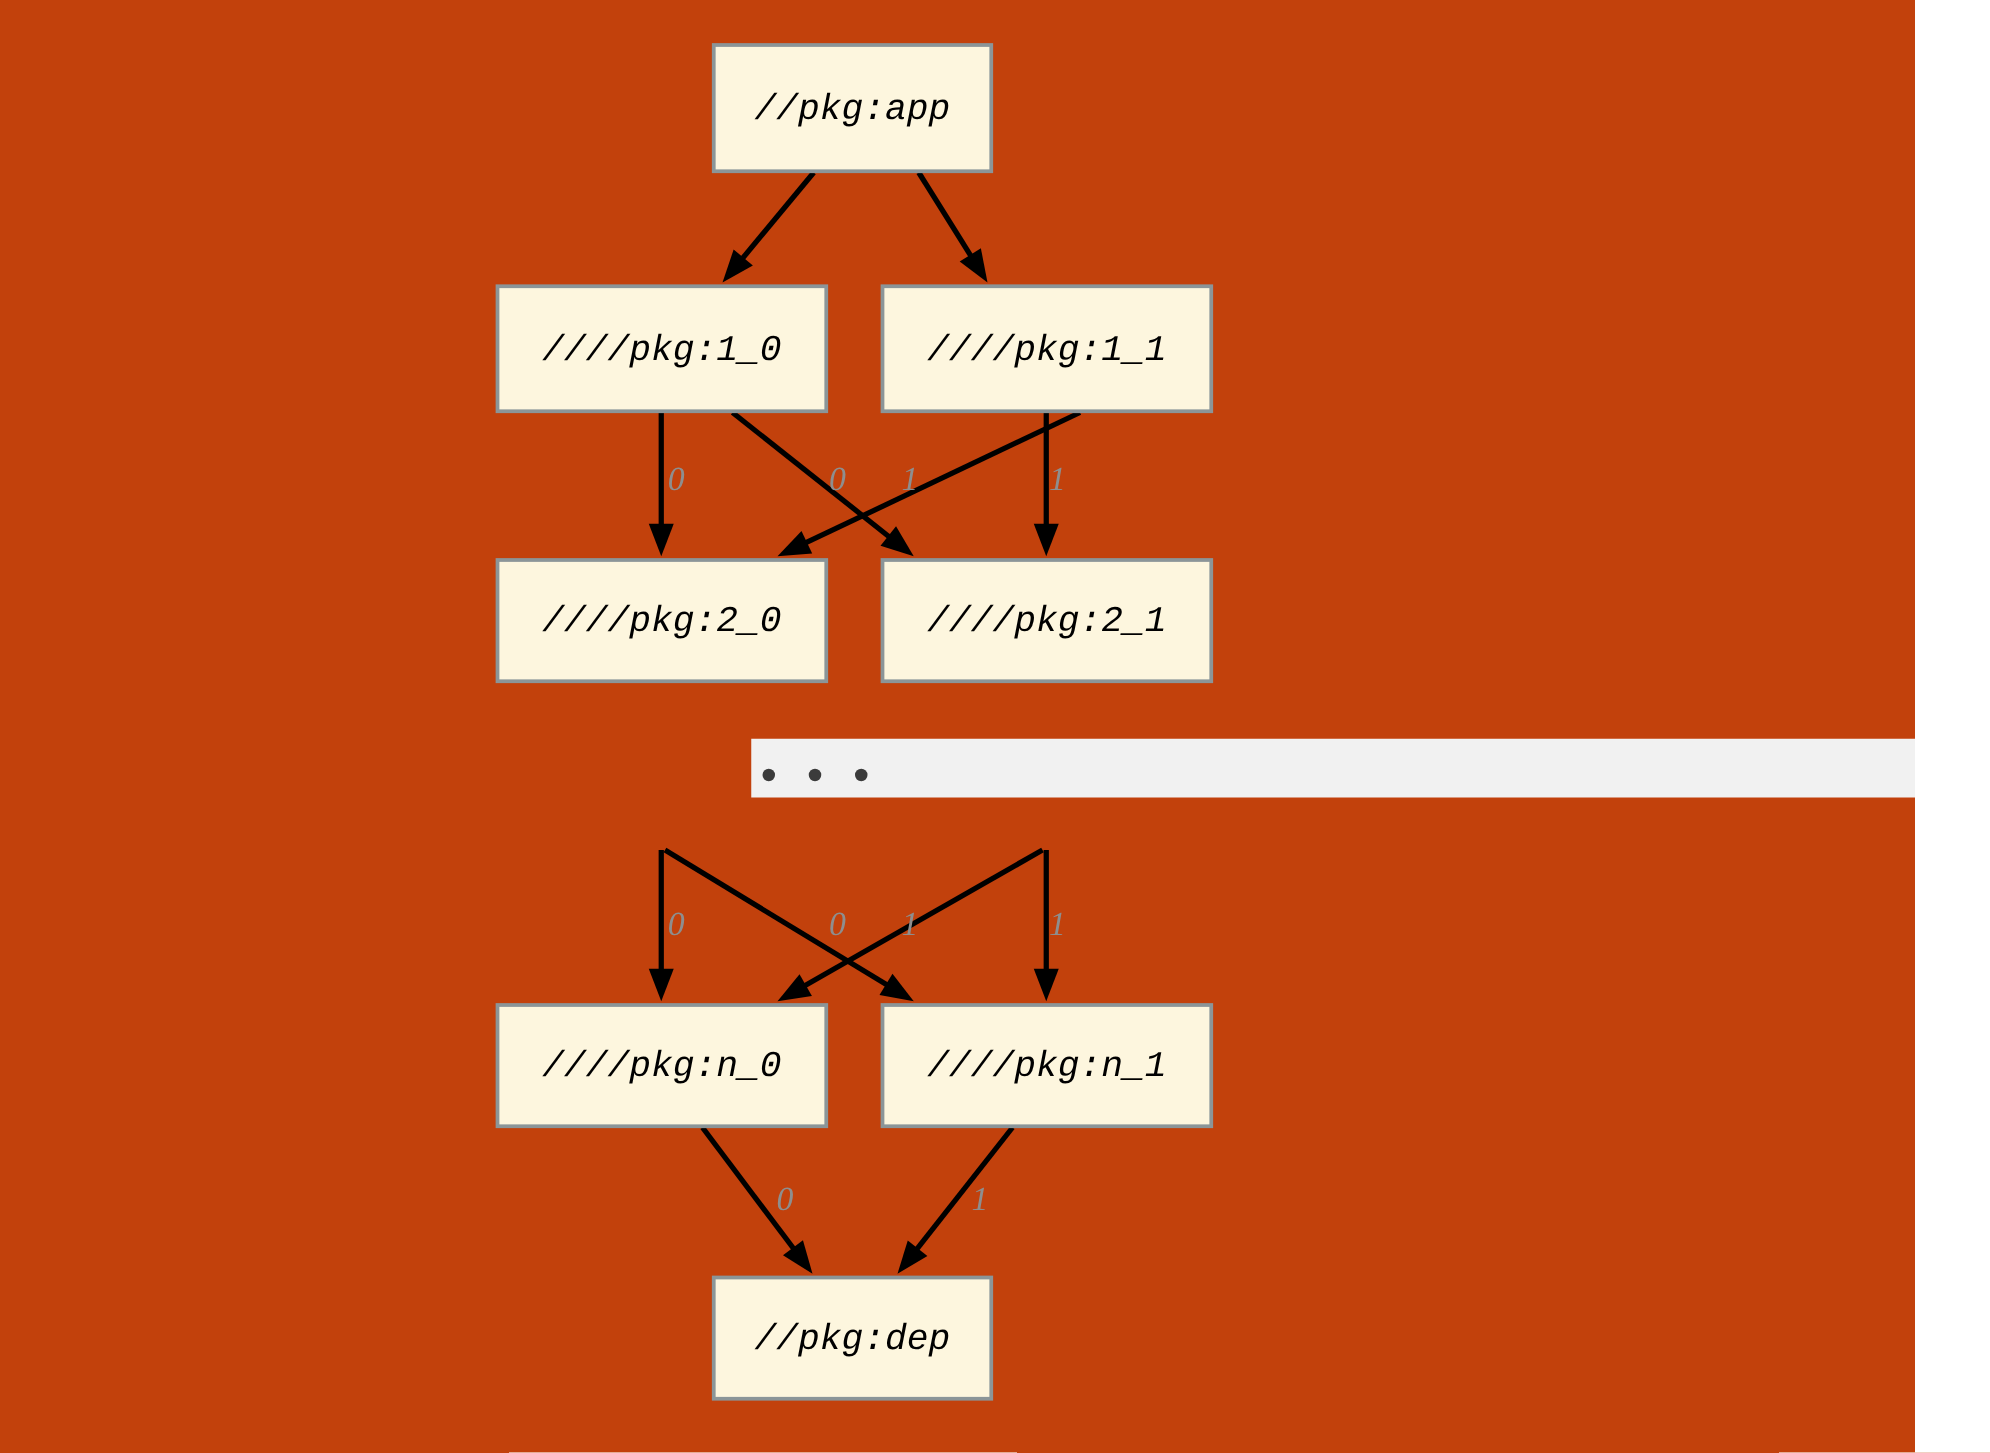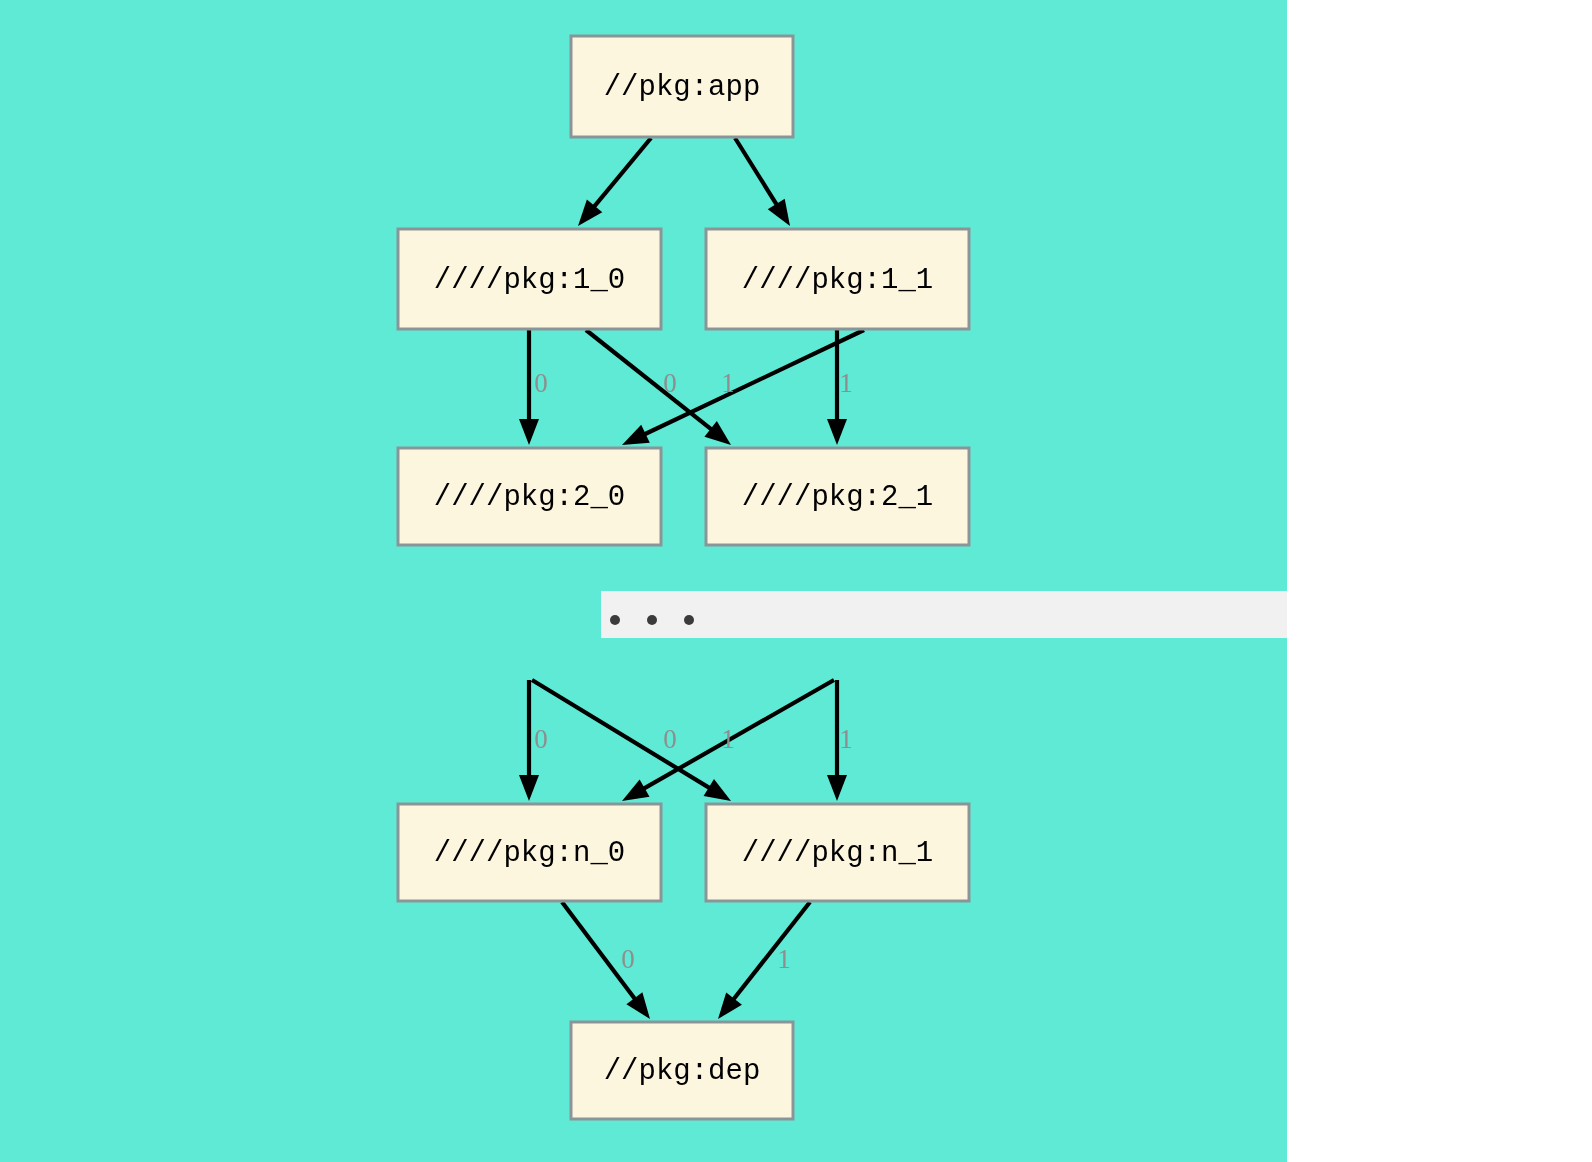--- a/index.html
+++ b/index.html
@@ -2,25 +2,26 @@
 <html><head>
 <meta charset="utf-8">
 <style>
   html, body {
     margin: 0;
     padding: 0;
     background: #ffffff;
   }
   #root {
     position: relative;
-    width: 1287px;
+    width: 1532px;
     height: 1162px;
-    background: #5eead4;
+    background: #c2410c;
     font-family: "Liberation Mono", "DejaVu Sans Mono", monospace;
     overflow: hidden;
+    font-style: italic;
   }
   svg.graph {
     position: absolute;
     left: 0;
     top: 0;
     width: 1592px;
     height: 1162px;
     display: block;
   }
   .node-box {

